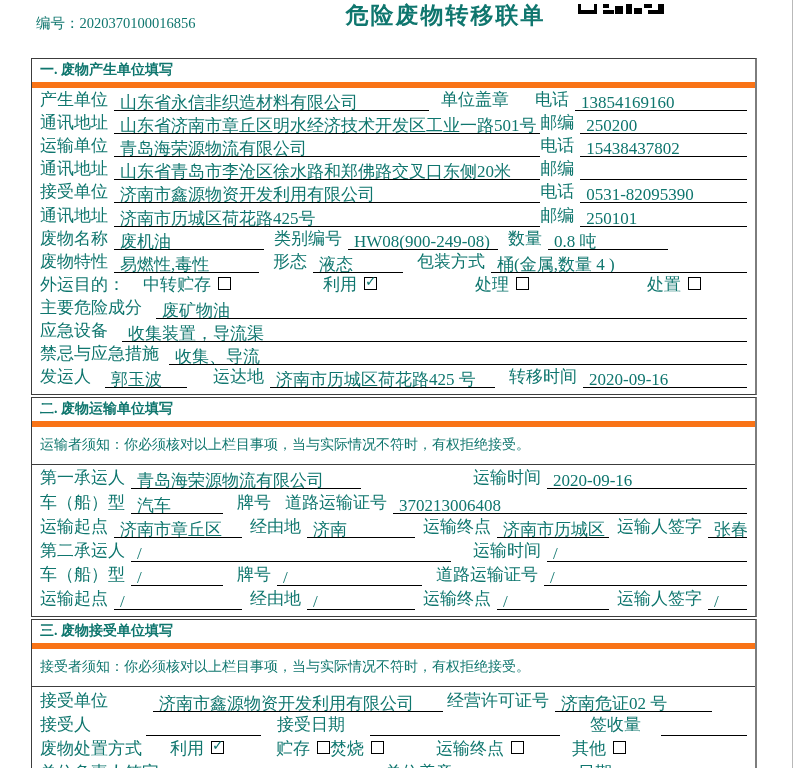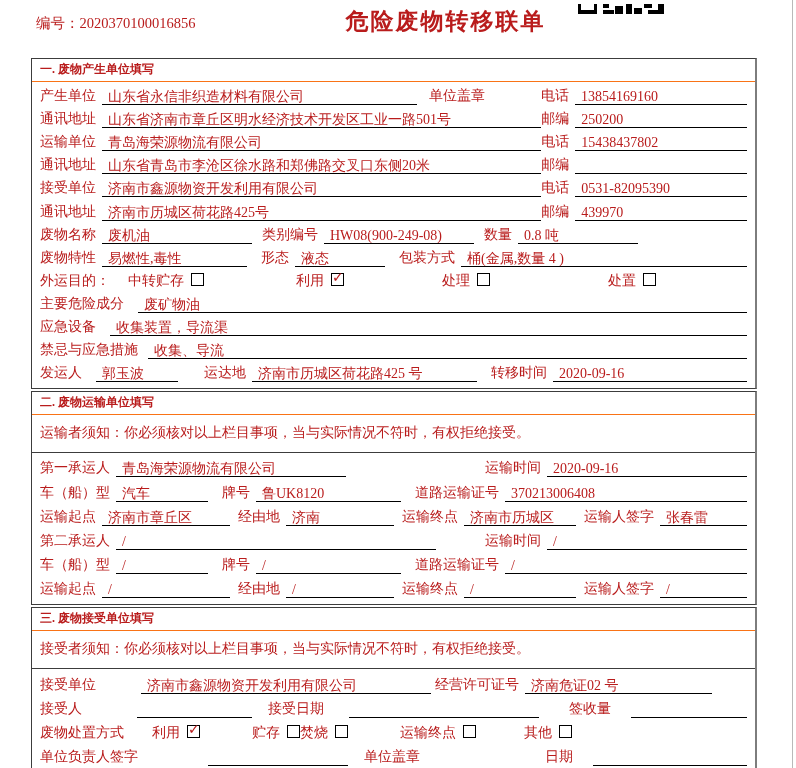--- a/index.html
+++ b/index.html
@@ -1,27 +1,27 @@
 <!DOCTYPE html>
 <html><head>
 <meta charset="utf-8">
 <style>
   html,body{margin:0;padding:0;background:#fff;}
   .page{position:relative;width:796px;height:768px;background:#fff;overflow:hidden;
-        font-family:"Liberation Serif","DejaVu Serif",serif;color:#b91c1c;}
+        font-family:"Liberation Serif","DejaVu Serif",serif;color:#0f766e;}
   .edge-line{position:absolute;top:0;left:792px;width:1px;height:768px;background:#b9b9b9;}
   .qr{position:absolute;top:0;left:578px;width:86px;height:10px;}
   .topbar{position:relative;height:58px;}
   .serial{position:absolute;left:36px;top:14px;font-size:14.5px;white-space:nowrap;}
-  .title{margin:0;padding:6px 0 0 95px;text-align:center;font-size:23px;font-weight:bold;letter-spacing:2px;}
+  .title{margin:0;padding:0 0 0 95px;text-align:center;font-size:23px;font-weight:bold;letter-spacing:2px;}
   .box{margin:0 0 2px 31px;width:726px;border:1px solid #3c3c3c;border-right:2px solid #7d7d7d;box-sizing:border-box;background:#fff;}
-  .sec-header{font-weight:bold;font-size:12px;padding:2px 8px 3px;border-bottom:1px solid #f97316;}
+  .sec-header{font-weight:bold;font-size:14px;padding:2px 8px 3px;border-bottom:6px solid #f97316;}
   .note{font-size:14px;padding:9px 8px 10px;border-bottom:1px solid #3c3c3c;white-space:nowrap;}
   .rows{padding:2px 0 4px;}
-  .row{display:flex;align-items:flex-end;height:24.2px;padding:0 8px 2px;font-size:14px;white-space:nowrap;box-sizing:border-box;}
+  .row{display:flex;align-items:flex-end;height:24.2px;padding:0 8px 2px;font-size:17px;white-space:nowrap;box-sizing:border-box;}
   .s1 .row{height:23.1px;}
   .lbl{flex:none;}
   .u{display:inline-block;border-bottom:1px solid #000;height:17px;line-height:17px;
      padding:0 6px;margin-left:6px;box-sizing:border-box;overflow:hidden;}
   .grow{flex:1;}
   .mla{margin-left:auto;}
   .w82{width:82px}.w90{width:90px}.w92{width:92px}.w108{width:108px}.w112{width:112px}
   .w115{width:115px}.w120{width:120px}.w128{width:128px}.w140{width:140px}.w145{width:145px}
   .w150{width:150px}.w172{width:172px}.w190{width:190px}.w200{width:200px}.w225{width:225px}
   .w230{width:230px}.w290{width:290px}.w315{width:315px}.w320{width:320px}.w440{width:440px}
@@ -88,21 +88,21 @@
       <div class="row">
         <span class="lbl">接受单位</span>
         <span class="u w440">济南市鑫源物资开发利用有限公司</span>
         <span class="lbl mla">电话</span>
         <span class="u w172">0531-82095390</span>
       </div>
       <div class="row">
         <span class="lbl">通讯地址</span>
         <span class="u w440">济南市历城区荷花路425号</span>
         <span class="lbl mla">邮编</span>
-        <span class="u w172">439970</span>
+        <span class="u w172">250101</span>
       </div>
       <div class="row">
         <span class="lbl">废物名称</span>
         <span class="u w150">废机油</span>
         <span class="lbl" style="margin-left:10px">类别编号</span>
         <span class="u w150">HW08(900-249-08)</span>
         <span class="lbl" style="margin-left:10px">数量</span>
         <span class="u w120">0.8 吨</span>
       </div>
       <div class="row">
@@ -164,21 +164,20 @@
       <div class="row">
         <span class="lbl">第一承运人</span>
         <span class="u w230">青岛海荣源物流有限公司</span>
         <span class="lbl mla">运输时间</span>
         <span class="u w200">2020-09-16</span>
       </div>
       <div class="row">
         <span class="lbl">车（船）型</span>
         <span class="u w92">汽车</span>
         <span class="lbl" style="margin-left:14px">牌号</span>
-        <span class="u w145">鲁UK8120</span>
         <span class="lbl" style="margin-left:14px">道路运输证号</span>
         <span class="u grow">370213006408</span>
       </div>
       <div class="row">
         <span class="lbl">运输起点</span>
         <span class="u w128">济南市章丘区</span>
         <span class="lbl" style="margin-left:8px">经由地</span>
         <span class="u w108">济南</span>
         <span class="lbl" style="margin-left:8px">运输终点</span>
         <span class="u w112">济南市历城区</span>

